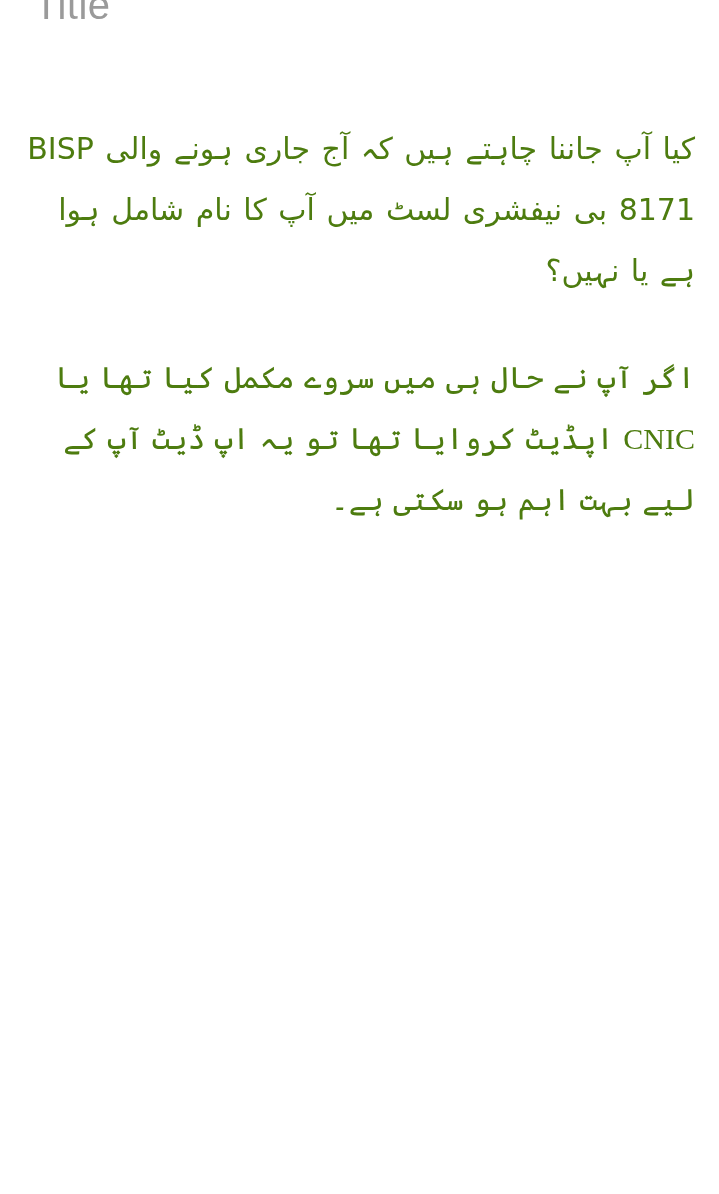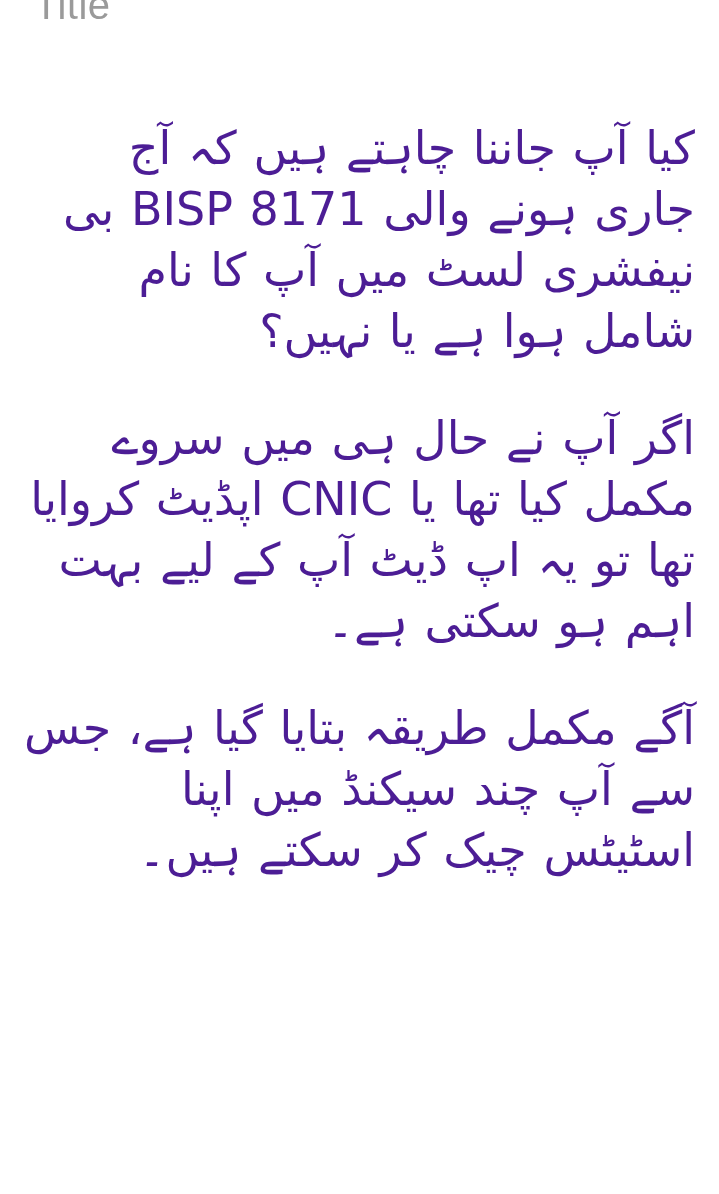--- a/index.html
+++ b/index.html
@@ -41,38 +41,37 @@
     position: absolute;
     top: 118px;
     left: 0;
     right: 0;
     padding: 0 24px;
     box-sizing: border-box;
   }
   .para {
     direction: rtl;
     text-align: right;
-    font-size: 46px;
+    font-size: 30px;
     line-height: 61px;
-    color: #4c1d95;
+    color: #4d7c0f;
     margin: 0 0 46px 0;
     word-spacing: 2px;
   }
   .para:last-child {
     margin-bottom: 0;
   }
   .para.p2 { margin-bottom: 44px; }
-  .para.p3 { margin-bottom: 46px; }
+  .para.p3 { margin-bottom: 46px; font-family: Liberation Serif, serif; }
 </style>
 </head>
 <body>
 
 <div class="page">
 
   <div class="title">Title</div>
 
   <div class="content">
     <p class="para p1">کیا آپ جاننا چاہتے ہیں کہ آج جاری ہونے والی BISP 8171 بی نیفشری لسٹ میں آپ کا نام شامل ہوا ہے یا نہیں؟</p>
     <p class="para p3">اگر آپ نے حال ہی میں سروے مکمل کیا تھا یا CNIC اپڈیٹ کروایا تھا تو یہ اپ ڈیٹ آپ کے لیے بہت اہم ہو سکتی ہے۔</p>
-    <p class="para p4">آگے مکمل طریقہ بتایا گیا ہے، جس سے آپ چند سیکنڈ میں اپنا اسٹیٹس چیک کر سکتے ہیں۔</p>
   </div>
 
 </div>
 
 </body></html>

